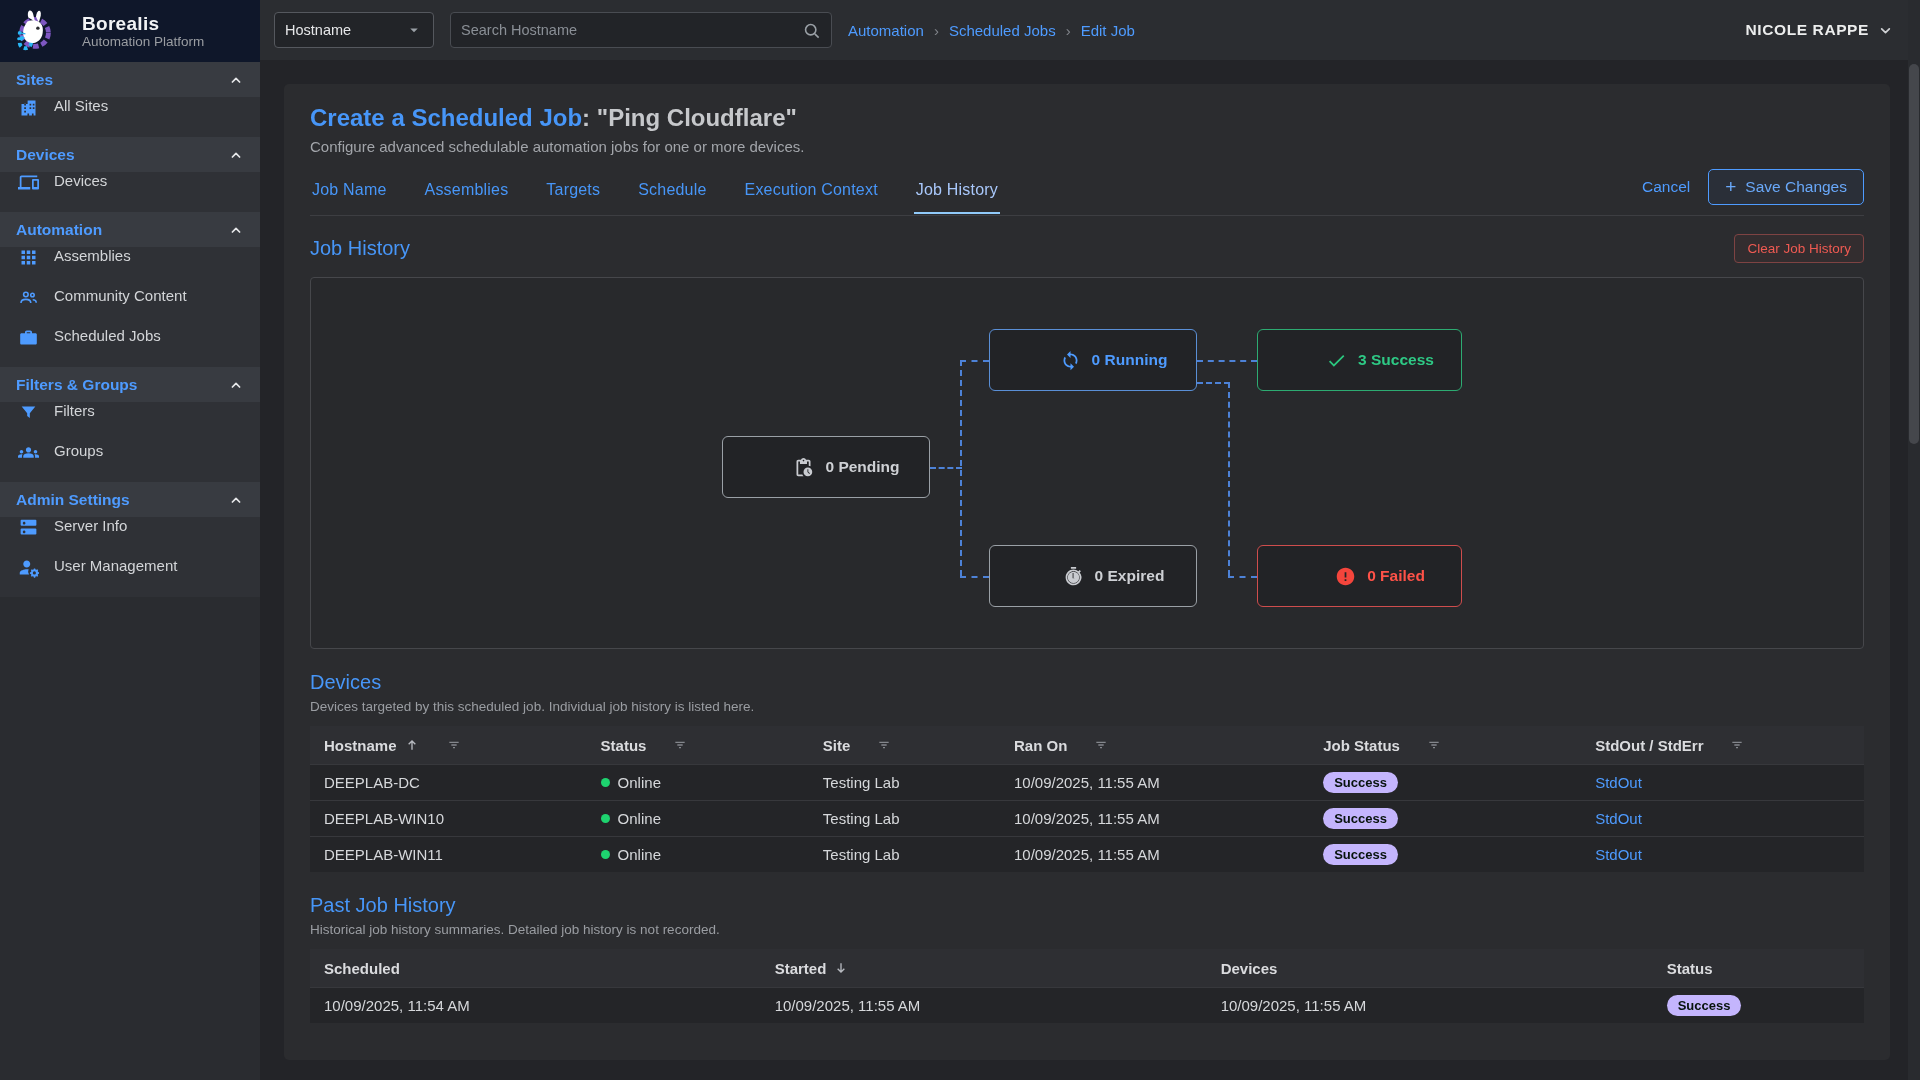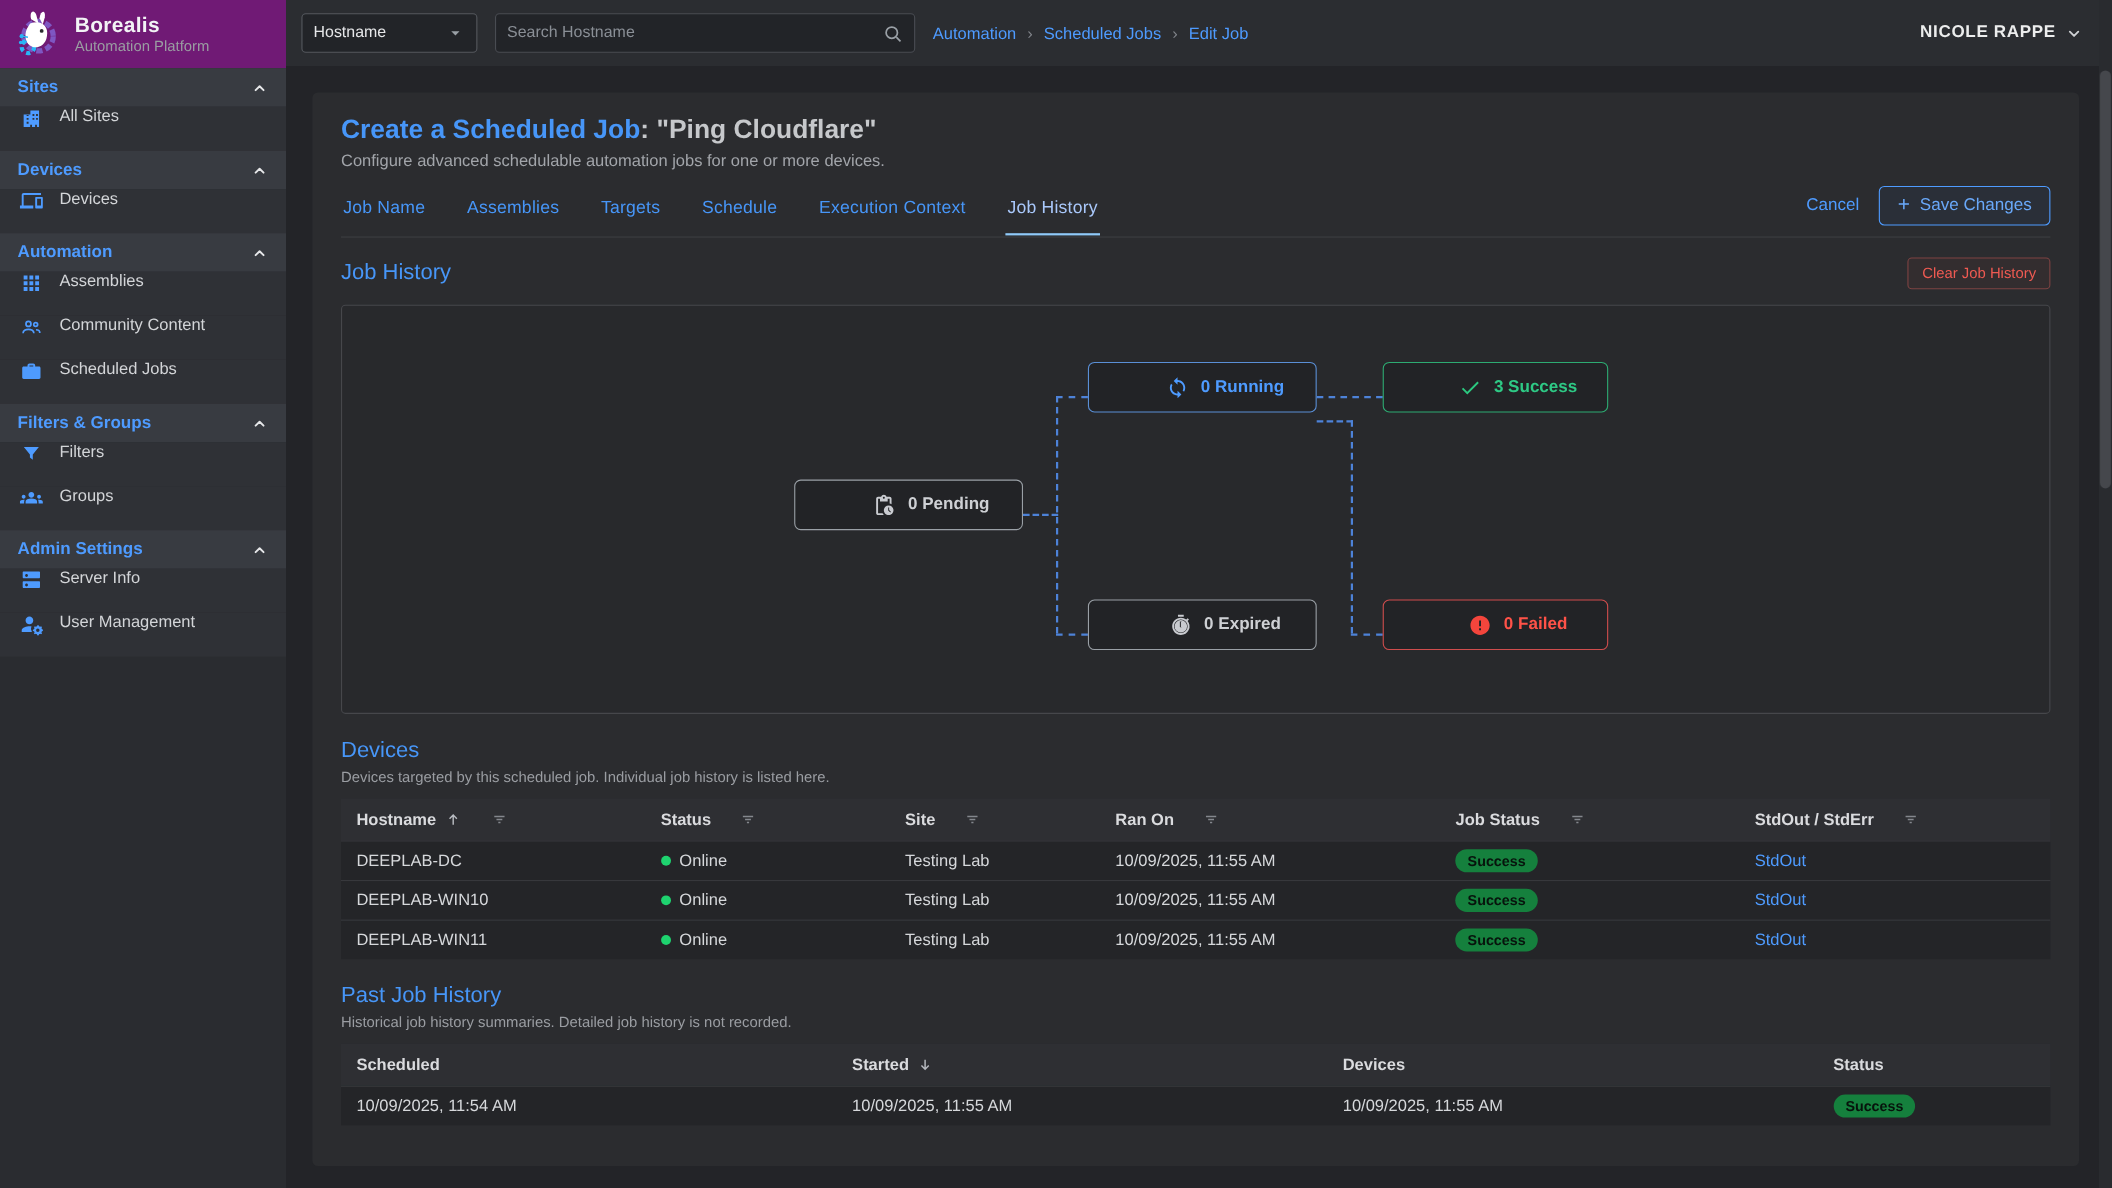--- a/index.html
+++ b/index.html
@@ -2,21 +2,21 @@
 <html><head>
 <meta charset="utf-8">
 <style>
   * { margin:0; padding:0; box-sizing:border-box; }
   html,body { width:1920px; height:1080px; overflow:hidden; background:#232428;
     font-family:"Liberation Sans","DejaVu Sans",sans-serif; color:#d6d8db; }
   .app { display:flex; width:100%; height:100%; }
 
   
   .sidebar { width:260px; flex:0 0 260px; background:#2a2c30; height:100%; }
-  .logo-row { height:62px; background:#701a75; display:flex; align-items:center; padding:0 12px; gap:10px; }
+  .logo-row { height:62px; background:#0f172a; display:flex; align-items:center; padding:0 12px; gap:24px; }
   .logo-svg { width:46px; height:46px; flex:0 0 46px; }
   .brand-name { font-size:19px; font-weight:bold; color:#f2f3f5; letter-spacing:.3px; line-height:1.15; }
   .brand-sub { font-size:13.5px; color:#9a9da2; }
   .side-section-header { height:35px; background:#383b41; display:flex; align-items:center;
     justify-content:space-between; padding:0 16px; cursor:pointer; }
   .side-section-header .lbl { color:#4e9bff; font-size:15.5px; font-weight:bold; }
   .side-section-header svg { color:#e6e7e9; }
   .side-item { height:40px; background:#2f3136; display:flex; align-items:flex-start; gap:15px;
     padding:0 18px; cursor:pointer; font-size:15px; color:#d3d5d8; }
   .side-item svg { width:21px; height:21px; color:#4e9bff; flex:0 0 21px; }
@@ -63,21 +63,21 @@
 
   .sec-head-row { margin-top:18px; display:flex; align-items:center; justify-content:space-between; }
   .sec-heading { font-size:20px; color:#4796f8; }
   .sec-sub { margin-top:5px; font-size:13.5px; color:#9a9da2; }
   .clear-btn { border:1px solid #7e4343; color:#ef5a52; background:rgba(244,67,54,.04); border-radius:4px;
     padding:6px 12px; font-size:13.5px; cursor:pointer; font-family:inherit; }
 
   
   .flow-panel { margin-top:14px; position:relative; height:372px; background:#28292c;
     border:1px solid #46474b; border-radius:4px; }
-  .flow-box { position:absolute; width:208px; height:46px; background:#222326; border-radius:6px;
+  .flow-box { position:absolute; width:208px; height:62px; background:#222326; border-radius:6px;
     display:flex; align-items:center; justify-content:center; gap:11px; font-size:15.5px; font-weight:bold;padding-left:41px; }
   .flow-box svg { width:21px; height:21px; }
   .fb-pending { left:411px; top:158px; border:1px solid #9aa0a6; color:#ced0d4; }
   .fb-running { left:678px; top:51px;  border:1px solid #5a8fd6; color:#4e9bff; }
   .fb-success { left:946px; top:51px;  width:205px; border:1px solid #2dab72; color:#2ec985; }
   .fb-expired { left:678px; top:267px; border:1px solid #9aa0a6; color:#ced0d4; }
   .fb-failed  { left:946px; top:267px; width:205px; border:1px solid #cf4d4d; color:#ff5248; }
   .conn-h { position:absolute; border-top:2px dashed #4d82d8; height:0; }
   .conn-v { position:absolute; border-left:2px dashed #4d82d8; width:0; }
 
@@ -87,21 +87,21 @@
     font-size:15px; font-weight:bold; color:#dadbde; }
   .tbl-row { display:grid; align-items:center; height:36px; background:#242528; border-top:1px solid #37383c;
     font-size:15px; color:#d6d8db; }
   .dev-grid { grid-template-columns:17.8% 14.3% 12.3% 19.9% 17.5% 1fr; }
   .past-grid { grid-template-columns:29% 28.7% 28.7% 1fr; }
   .cell { padding-left:14px; display:flex; align-items:center; gap:8px; }
   .hcell { padding-left:14px; display:flex; align-items:center; }
   .hcell .sort-ico { margin-left:7px; color:#b7bac0; cursor:pointer; }
   .hcell .filt-ico { margin-left:26px; color:#84878d; cursor:pointer; }
   .dot { width:9px; height:9px; border-radius:50%; background:#1ed36f; flex:0 0 9px; }
-  .badge { display:inline-block; background:#15803d; color:#07130c; font-weight:bold; font-size:13px;
+  .badge { display:inline-block; background:#c4b5fd; color:#07130c; font-weight:bold; font-size:13px;
     border-radius:11px; padding:3px 11px; }
   .link { color:#4e9bff; cursor:pointer; text-decoration:none; }
 
   .mt22 { margin-top:22px; }
   
   .scrollbar-track { position:fixed; right:0; top:0; width:12px; height:1080px; background:#292b2f; }
   .scrollbar-thumb { position:absolute; right:1px; top:64px; width:10px; height:380px; border-radius:5px;
     background:#45474c; cursor:pointer; }
 </style>
 </head>

